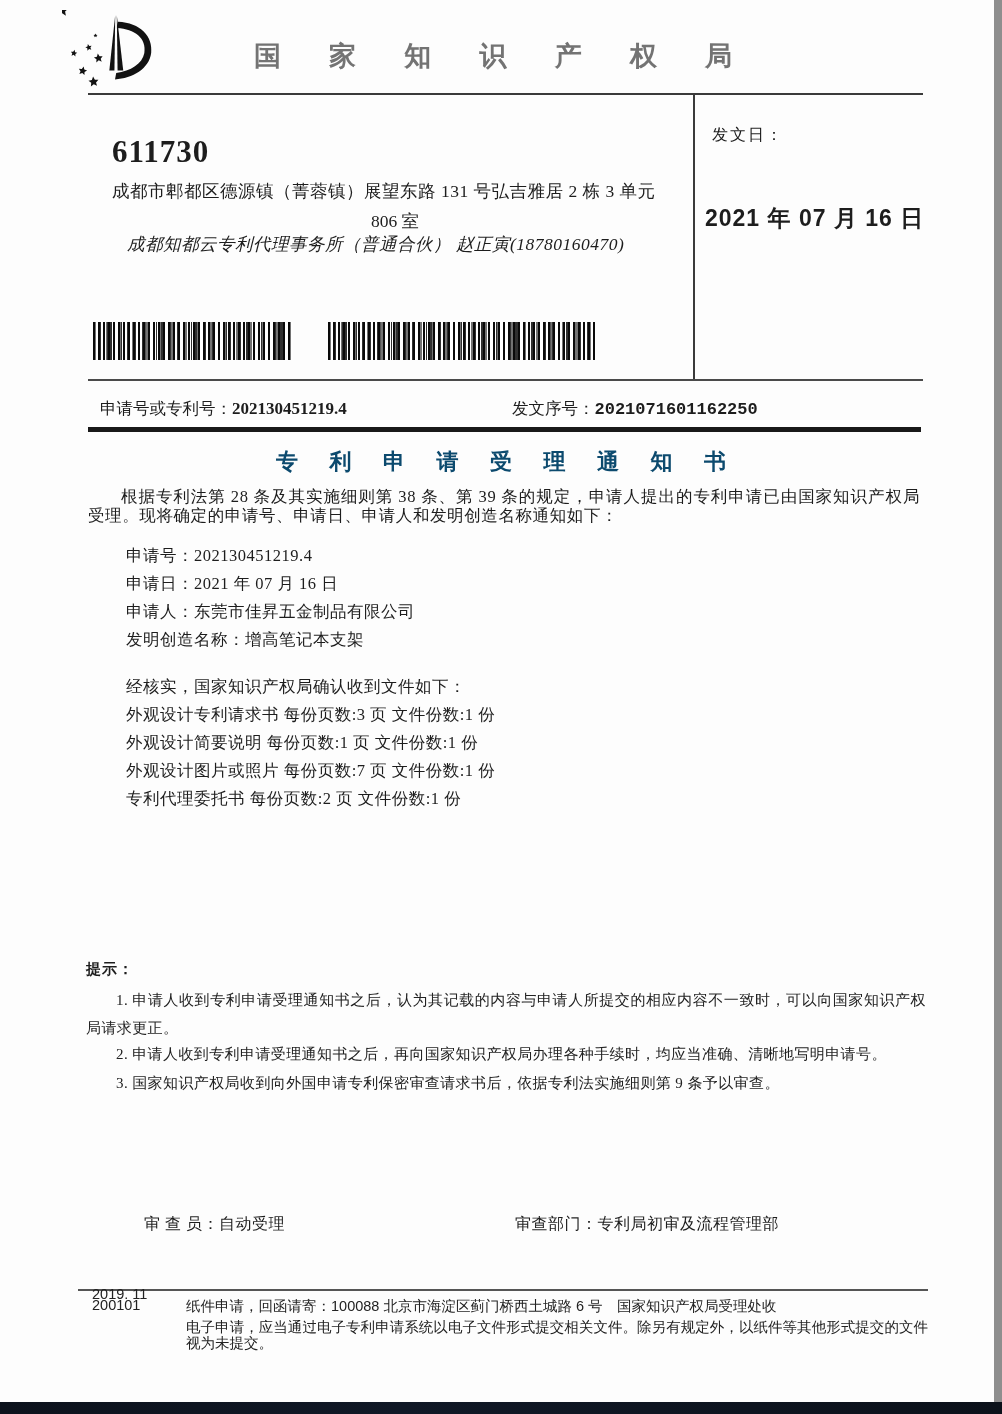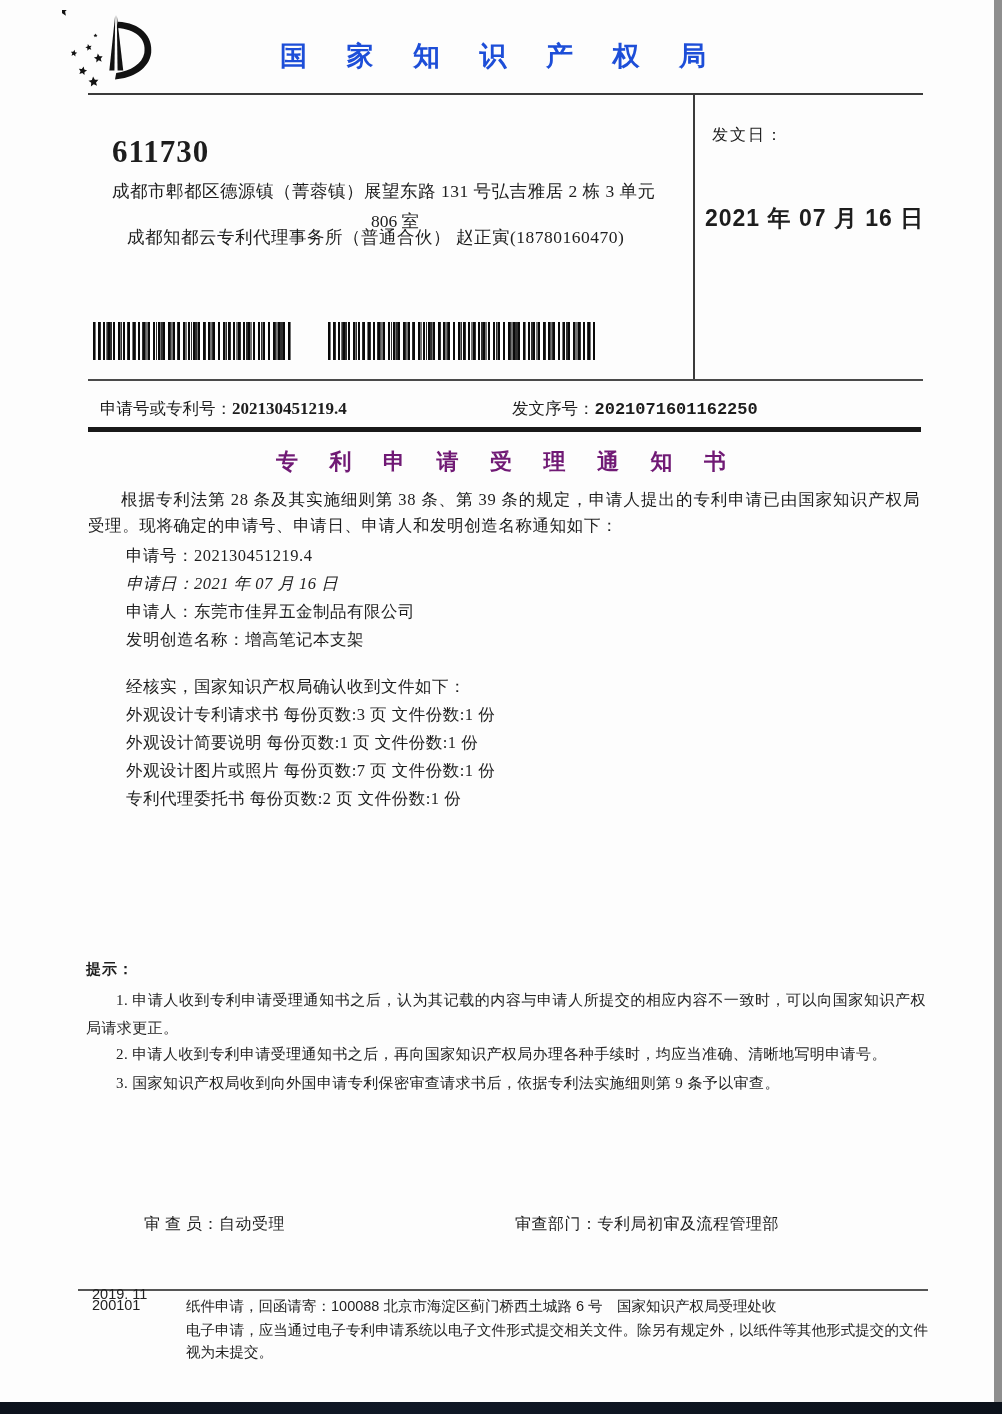--- a/index.html
+++ b/index.html
@@ -12,38 +12,38 @@
     overflow:hidden;
   }
   .abs { position:absolute; }
 
   
   .agency-title {
     left:0; right:0; top:38px;
     text-align:center;
     font-size:27px; font-weight:bold;
     letter-spacing:16px;
-    color:#1d4ed8;
-    font-family:Liberation Sans, sans-serif;
+    color:#737373;
+    font-family:Liberation Mono, monospace;
   }
   .logo { left:62px; top:10px; width:108px; height:86px; }
 
   
   .hline { background:#3a3a3a; height:2px; }
   .line-header   { left:88px; top:93px;  width:835px; }
   .line-section  { left:88px; top:379px; width:835px; background:#4a4a4a; }
   .line-heavy    { left:88px; top:427px; width:833px; height:5px; background:#191919; }
   .line-footer   { left:78px; top:1289px; width:850px; background:#555; }
   .vline-datebox { left:693px; top:93px; width:2px; height:288px; background:#3a3a3a; }
 
   
   .recipient-code { left:112px; top:134px; font-size:31px; font-weight:bold; letter-spacing:1px; }
   .addr1 { left:112px; top:179px; width:566px; font-size:17.5px; letter-spacing:0.5px; }
   .addr2 { left:112px; top:209px; width:566px; font-size:17.5px; text-align:center; }
-  .agency-line { left:127px; top:225px; font-size:17.5px; letter-spacing:0.5px; }
+  .agency-line { left:127px; top:232px; font-size:17.5px; letter-spacing:0.5px;font-style:italic; }
 
   
   .dispatch-label { left:712px; top:125px; font-size:16px; letter-spacing:2px; }
   .dispatch-date  { left:705px; top:203px; font-size:23px; font-weight:bold;
                     font-family:"Liberation Sans", sans-serif; letter-spacing:1px; }
 
   
   .barcode {
     top:322px; height:38px;
     background-color:#fff;
@@ -59,51 +59,51 @@
   
   .numrow { top:398px; font-size:16.5px; }
   .numrow .num { font-weight:bold; font-size:17px; }
   .numrow-app { left:100px; }
   .numrow-serial { left:512px;font-family:Liberation Mono, monospace; }
 
   
   .notice-title {
     left:0; right:0; top:447px;
     text-align:center; font-size:22px; font-weight:bold;
-    letter-spacing:13px; text-indent:13px; color:#701a75;
+    letter-spacing:13px; text-indent:13px; color:#0c4a6e;
   }
   .intro {
     left:88px; top:487px; width:832px;
-    font-size:16.5px; line-height:26px;
+    font-size:16.5px; line-height:19px;
     text-indent:2em; letter-spacing:0.6px;
     text-align:justify;
   }
   .fld { left:126px; font-size:16.5px; letter-spacing:0.5px; }
-  .fld-0 { top:545px; } .fld-1 { top:573px;font-style:italic; } .fld-2 { top:601px; } .fld-3 { top:629px; }
+  .fld-0 { top:545px; } .fld-1 { top:573px; } .fld-2 { top:601px; } .fld-3 { top:629px; }
   .received-intro { left:126px; top:676px; font-size:16.5px; letter-spacing:0.5px; }
   .doc { left:126px; font-size:16.5px; letter-spacing:0.5px; }
   .doc-0 { top:704px; } .doc-1 { top:732px; } .doc-2 { top:760px; } .doc-3 { top:788px; }
 
   
   .tips-heading { left:86px; top:960px; font-size:15px; font-weight:bold; letter-spacing:1px; }
   .tip { left:86px; width:840px; font-size:15px; line-height:28px; text-indent:2em;
          letter-spacing:0.4px; text-align:justify; color:#222; }
   .tip-0 { top:986px; } .tip-1 { top:1040px; } .tip-2 { top:1069px; }
 
   
   .signoff { top:1214px; font-size:16px; letter-spacing:0.5px; }
   .signoff-examiner { left:144px; }
   .signoff-dept { left:515px;text-align:right; }
 
   
   .footer-meta { font-family:"Liberation Sans", sans-serif; font-size:14.5px; color:#222; }
   .footer-code { left:92px; top:1297px; }
   .footer-date { left:92px; top:1286px; }
   .footer-line1 { left:186px; top:1297px; width:742px; }
-  .footer-line2 { left:186px; top:1319px; width:742px; line-height:22px; text-align:justify; }
+  .footer-line2 { left:186px; top:1319px; width:742px; line-height:16px; text-align:justify; }
 
   
   .edge-strip { left:994px; top:0; width:8px; height:1402px; background:#8e8e8e; }
   .bottom-bar { left:0; top:1402px; width:1002px; height:12px;
                 background:linear-gradient(90deg,#0c121c 0%,#101826 40%,#0b111a 100%); }
 </style>
 </head>
 <body>
 
 <svg class="abs logo" viewBox="0 0 110 88" aria-hidden="true">

